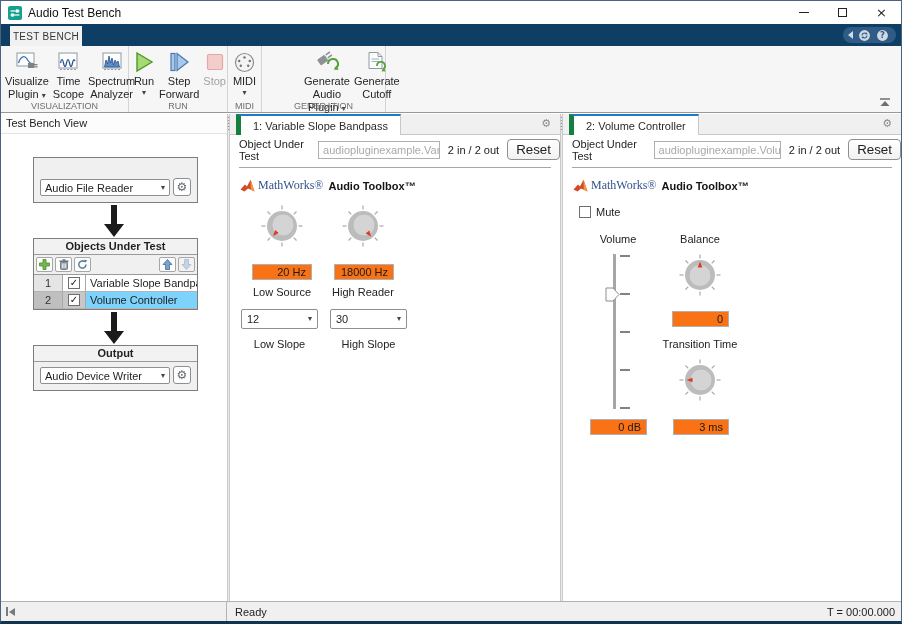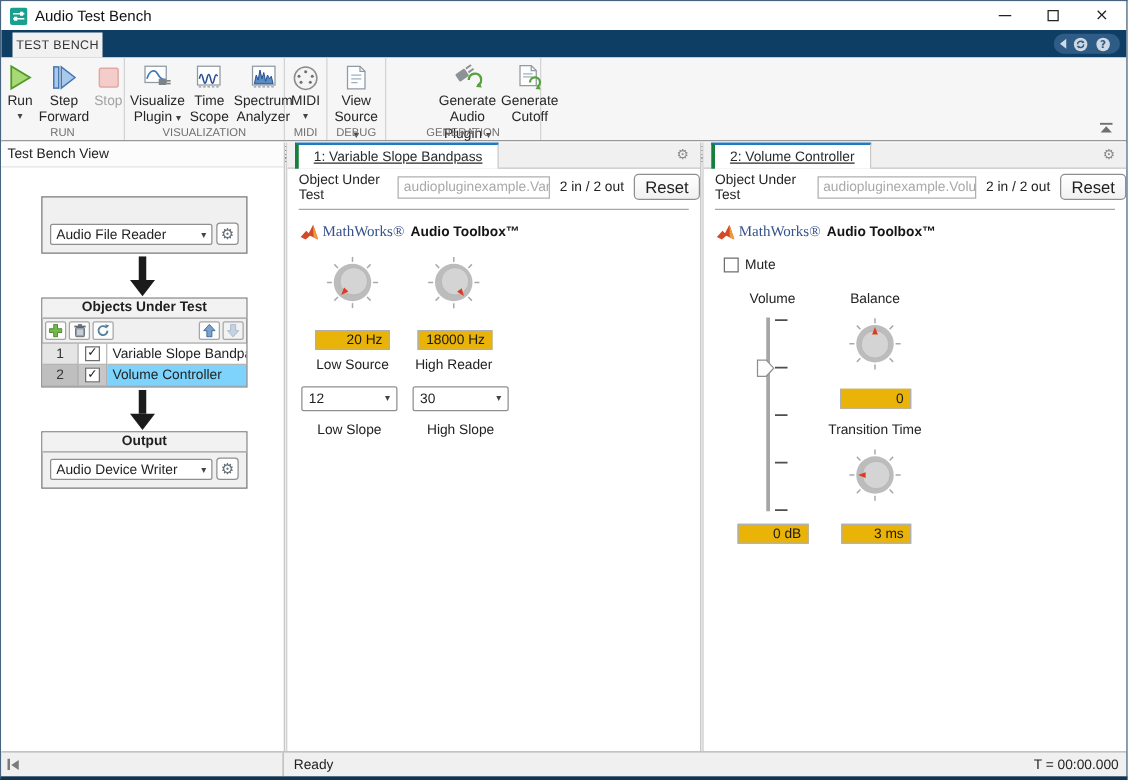--- a/index.html
+++ b/index.html
@@ -85,37 +85,37 @@
   .out-row.selected .cell-name{ background:#7dd3fc; }
   .checkbox{ width:12px; height:12px; background:#fff; border:1px solid #6e6e6e;
     display:flex; align-items:center; justify-content:center; font-size:10px; color:#111; line-height:1; }
 
   
   .doc-panel{ position:relative; background:#fff; }
   .p1{ width:330px; } .p2{ flex:1; }
   .tabbar{ position:absolute; top:0; left:0; right:0; height:21px; background:#f0f0f0;
     border-bottom:1px solid #c8c8c8; }
   .doc-tab{ position:absolute; left:6px; top:0; height:21px; background:#fff;
-    border-left:3px solid #15803d; border-right:1px solid #c8c8c8; border-top:2px solid #1f7ac1;
-    padding:0 12px; display:flex; align-items:center; color:#2b2b2b;text-decoration:underline; }
+    border-left:5px solid #15803d; border-right:1px solid #c8c8c8; border-top:2px solid #1f7ac1;
+    padding:0 12px; display:flex; align-items:center; color:#2b2b2b; }
   .tab-gear{ position:absolute; right:9px; top:4px; color:#8c8c8c; font-size:11px; line-height:1; }
   .outest-row{ position:absolute; top:22px; left:0; right:0; height:27px; display:flex;
     align-items:center; padding-left:9px; gap:8px; }
   .field{ background:#fff; border:1px solid #b0b0b0; color:#a9a9a9; height:18px;
     display:flex; align-items:center; padding:0 4px; white-space:nowrap; overflow:hidden; }
   .outest-field{ width:148px; }
   .io-text{ white-space:nowrap; color:#222; }
   .reset-btn{ border:1px solid #8f8f8f; border-radius:4px; background:linear-gradient(#ffffff,#f1f1f1);
     padding:2px 8px; color:#222; }
   .hrline{ position:absolute; top:53px; left:9px; right:9px; border-top:1px solid #a6a6a6; }
   .brand-row{ position:absolute; top:64px; left:10px; display:flex; align-items:center; }
   .mw-text{ font-family:"Liberation Serif","DejaVu Serif",serif; color:#33518a; font-size:12px; margin-left:3px; }
   .product-text{ font-weight:bold; color:#141414; margin-left:5px; }
   .abs{ position:absolute; }
-  .value-field{ position:absolute; height:16px; background:#eab308; border:1px solid #b0b0b0;
+  .value-field{ position:absolute; height:16px; background:#f97316; border:1px solid #b0b0b0;
     display:flex; align-items:center; justify-content:flex-end; padding-right:5px; color:#1a1a1a; }
   .ctl-label{ position:absolute; text-align:center; color:#222; }
   .slope-combo{ position:absolute; height:20px; background:#fff; border:1px solid #8f8f8f; border-radius:2px;
     display:flex; align-items:center; padding:0 5px; }
   .slope-combo .cv{ flex:1; }
   .mute-row{ position:absolute; display:flex; align-items:center; gap:5px; }
 
   
   .statusbar{ position:absolute; bottom:0; left:0; right:0; height:20px; background:#f0f0f0;
     border-top:1px solid #b3b3b3; display:flex; align-items:center; }
@@ -170,50 +170,20 @@
       </svg>
       <svg width="13" height="13" viewBox="0 0 13 13">
         <circle cx="6.5" cy="6.5" r="5.4" fill="#cfd8e3"></circle>
         <text x="6.5" y="9.4" text-anchor="middle" font-size="8.5" font-family="DejaVu Sans" fill="#2e5c87" font-weight="bold">?</text>
       </svg>
     </div>
   </div>
 
   <div class="toolbar">
 
-    <div class="tb-section" style="width:99px;">
-      <div class="tb-btn" style="width:30px;">
-        <span class="ic">
-          <svg width="22" height="22" viewBox="0 0 22 22">
-              <polygon points="4,2 19,11 4,20" fill="#a8d977" stroke="#4e9a24" stroke-width="1.4"></polygon>
-            </svg>
-        </span>
-        <span class="tb-lbl">Run</span>
-        <span class="caret caret-below"></span>
-      </div>
-      <div class="tb-btn" style="width:44px;">
-        <span class="ic">
-          <svg width="22" height="22" viewBox="0 0 22 22">
-            <rect x="3" y="2.5" width="4" height="17" fill="#a9c9ec" stroke="#4779b0" stroke-width="1.2"></rect>
-            <polygon points="9,2.5 20,11 9,19.5" fill="#a9c9ec" stroke="#4779b0" stroke-width="1.2"></polygon>
-          </svg>
-        </span>
-        <span class="tb-lbl">Step Forward</span>
-      </div>
-      <div class="tb-btn disabled" style="width:28px;">
-        <span class="ic">
-          <svg width="22" height="22" viewBox="0 0 22 22">
-              <rect x="3.5" y="3.5" width="15" height="15" rx="1.5" fill="#f4cdca" stroke="#e0a9a5" stroke-width="1.2"></rect>
-            </svg>
-        </span>
-        <span class="tb-lbl">Stop</span>
-      </div>
-      <span class="tb-section-label">RUN</span>
-    </div>
-
     <div class="tb-section" style="width:128px;">
       <div class="tb-btn" style="width:54px;">
         <span class="ic">
           <svg width="24" height="22" viewBox="0 0 24 22">
             <rect x="2" y="2" width="17" height="13" fill="#fdfdfd" stroke="#8f9aa3" stroke-width="1"></rect>
             <path d="M3.5 12 C6 4.5, 10 4.5, 12 8 S16 13,18 12.5" stroke="#3f74b3" stroke-width="1.3" fill="none"></path>
             <rect x="13" y="12" width="6" height="5" fill="#7d8288"></rect>
             <rect x="19" y="13" width="3.5" height="1.3" fill="#7d8288"></rect>
             <rect x="19" y="15.2" width="3.5" height="1.3" fill="#7d8288"></rect>
           </svg>
@@ -234,55 +204,70 @@
         <span class="ic">
           <svg width="22" height="22" viewBox="0 0 22 22">
             <rect x="2" y="2" width="18" height="15" fill="#fdfdfd" stroke="#8f9aa3" stroke-width="1"></rect>
             <path d="M3.5 16 L5 9 L6.5 13 L8 5 L9.5 12 L11 7 L12.5 14 L14 9 L15.5 12 L17 10 L18.5 16 Z" fill="#5b8bc4" stroke="#274f8f" stroke-width="0.8"></path>
             <line x1="3" y1="18.5" x2="19" y2="18.5" stroke="#8f9aa3" stroke-width="1" stroke-dasharray="2 1.5"></line>
           </svg>
         </span>
         <span class="tb-lbl" style="max-width:58px;">Spectrum Analyzer</span>
       </div>
       <span class="tb-section-label">VISUALIZATION</span>
+    </div>
+
+    <div class="tb-section" style="width:99px;">
+      <div class="tb-btn" style="width:30px;">
+        <span class="ic">
+          <svg width="22" height="22" viewBox="0 0 22 22">
+              <polygon points="4,2 19,11 4,20" fill="#a8d977" stroke="#4e9a24" stroke-width="1.4"></polygon>
+            </svg>
+        </span>
+        <span class="tb-lbl">Run</span>
+        <span class="caret caret-below"></span>
+      </div>
+      <div class="tb-btn" style="width:44px;">
+        <span class="ic">
+          <svg width="22" height="22" viewBox="0 0 22 22">
+            <rect x="3" y="2.5" width="4" height="17" fill="#a9c9ec" stroke="#4779b0" stroke-width="1.2"></rect>
+            <polygon points="9,2.5 20,11 9,19.5" fill="#a9c9ec" stroke="#4779b0" stroke-width="1.2"></polygon>
+          </svg>
+        </span>
+        <span class="tb-lbl">Step Forward</span>
+      </div>
+      <div class="tb-btn disabled" style="width:28px;">
+        <span class="ic">
+          <svg width="22" height="22" viewBox="0 0 22 22">
+              <rect x="3.5" y="3.5" width="15" height="15" rx="1.5" fill="#f4cdca" stroke="#e0a9a5" stroke-width="1.2"></rect>
+            </svg>
+        </span>
+        <span class="tb-lbl">Stop</span>
+      </div>
+      <span class="tb-section-label">RUN</span>
     </div>
 
     <div class="tb-section" style="width:34px;">
       <div class="tb-btn" style="width:30px;">
         <span class="ic">
           <svg width="21" height="21" viewBox="0 0 21 21">
             <circle cx="10.5" cy="10.5" r="9" fill="#f4f4f4" stroke="#8c8c8c" stroke-width="1.2"></circle>
             <circle cx="5.2" cy="9" r="1.2" fill="#6f6f6f"></circle>
               <circle cx="15.8" cy="9" r="1.2" fill="#6f6f6f"></circle>
             <circle cx="6.8" cy="13.8" r="1.2" fill="#6f6f6f"></circle>
               <circle cx="14.2" cy="13.8" r="1.2" fill="#6f6f6f"></circle>
             <circle cx="10.5" cy="5.4" r="1.2" fill="#6f6f6f"></circle>
           </svg>
         </span>
         <span class="tb-lbl">MIDI</span>
         <span class="caret caret-below"></span>
       </div>
       <span class="tb-section-label">MIDI</span>
     </div>
 
-    <div class="tb-section" style="width:47px;">
-      <div class="tb-btn" style="width:45px;">
-        <span class="ic">
-          <svg width="18" height="22" viewBox="0 0 18 22">
-            <path d="M2 2 h10 l4 4 v14 h-14 z" fill="#fdfdfd" stroke="#8f9aa3" stroke-width="1"></path>
-            <path d="M12 2 v4 h4" fill="none" stroke="#8f9aa3" stroke-width="1"></path>
-            <line x1="5" y1="9" x2="13" y2="9" stroke="#9fb0bd" stroke-width="1"></line>
-            <line x1="5" y1="12" x2="13" y2="12" stroke="#9fb0bd" stroke-width="1"></line>
-            <line x1="5" y1="15" x2="10" y2="15" stroke="#9fb0bd" stroke-width="1"></line>
-          </svg>
-        </span>
-        <span class="tb-lbl" style="max-width:45px;"><span>View Source</span> <span class="caret"></span></span>
-      </div>
-      <span class="tb-section-label">DEBUG</span>
-    </div>
 
     <div class="tb-section" style="width:124px;">
       <div class="tb-btn" style="width:74px;margin-left:40px;">
         <span class="ic">
           <svg width="24" height="22" viewBox="0 0 24 22">
             <rect x="3" y="6" width="9" height="7" rx="1" fill="#8d9298" transform="rotate(-35 7 9)"></rect>
             <rect x="10.5" y="2.2" width="5" height="1.6" fill="#8d9298" transform="rotate(-35 12 3)"></rect>
             <rect x="12.5" y="5.2" width="5" height="1.6" fill="#8d9298" transform="rotate(-35 14 6)"></rect>
             <path d="M13 13 a5 5 0 1 1 7 4.5" stroke="#56a33e" stroke-width="2" fill="none"></path>
             <polygon points="21.5,14.5 23.5,19 18.8,18.6" fill="#56a33e"></polygon>

